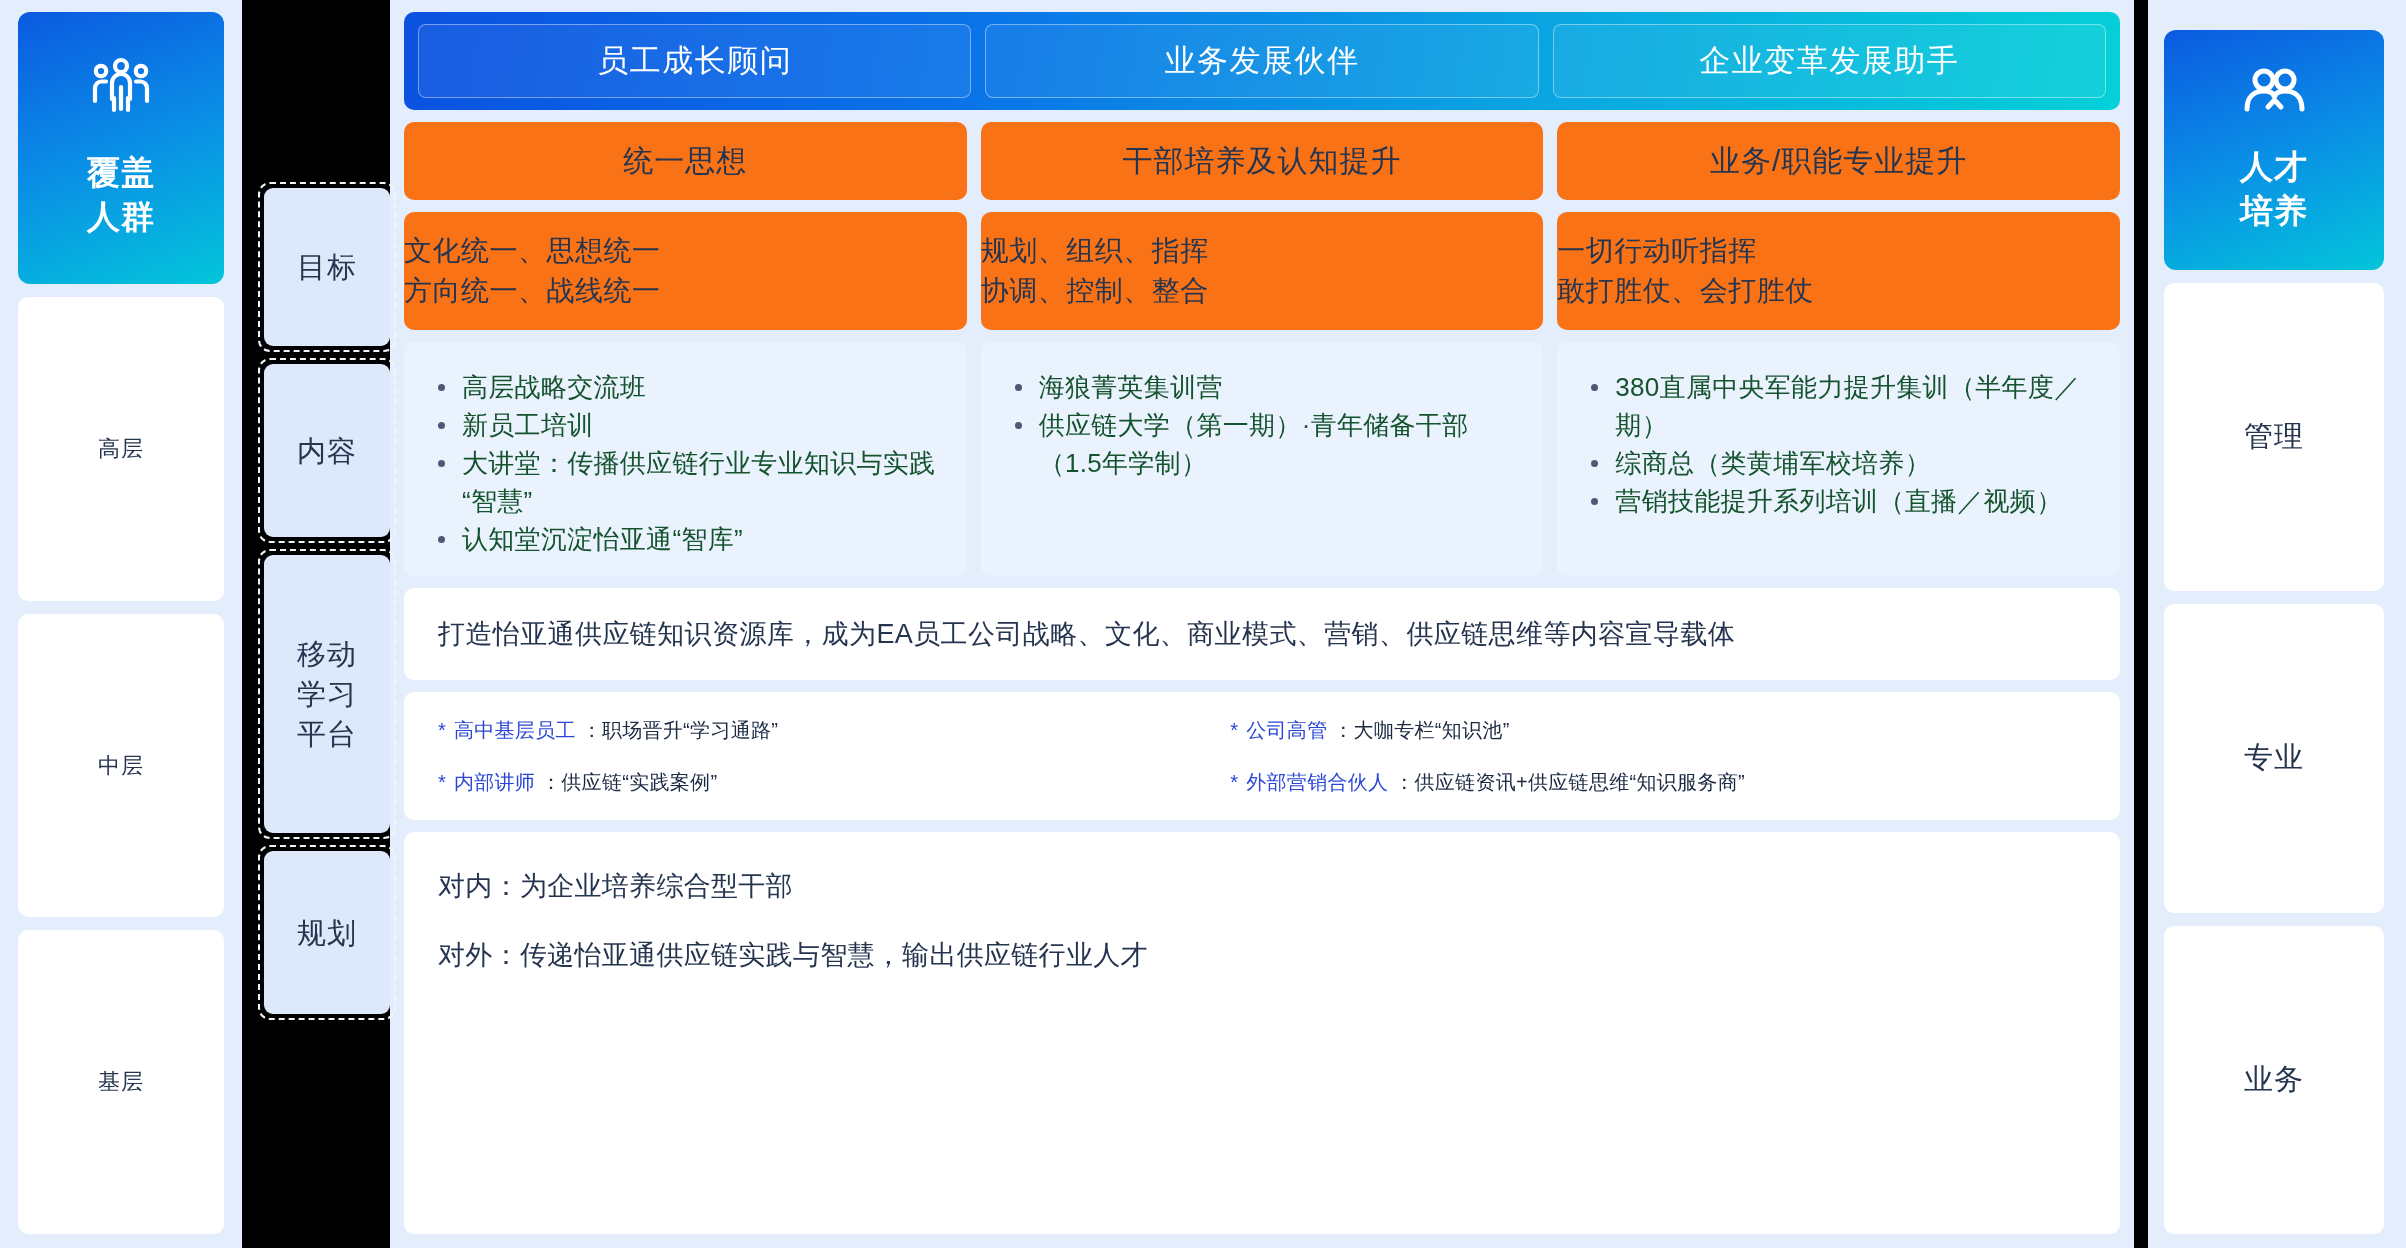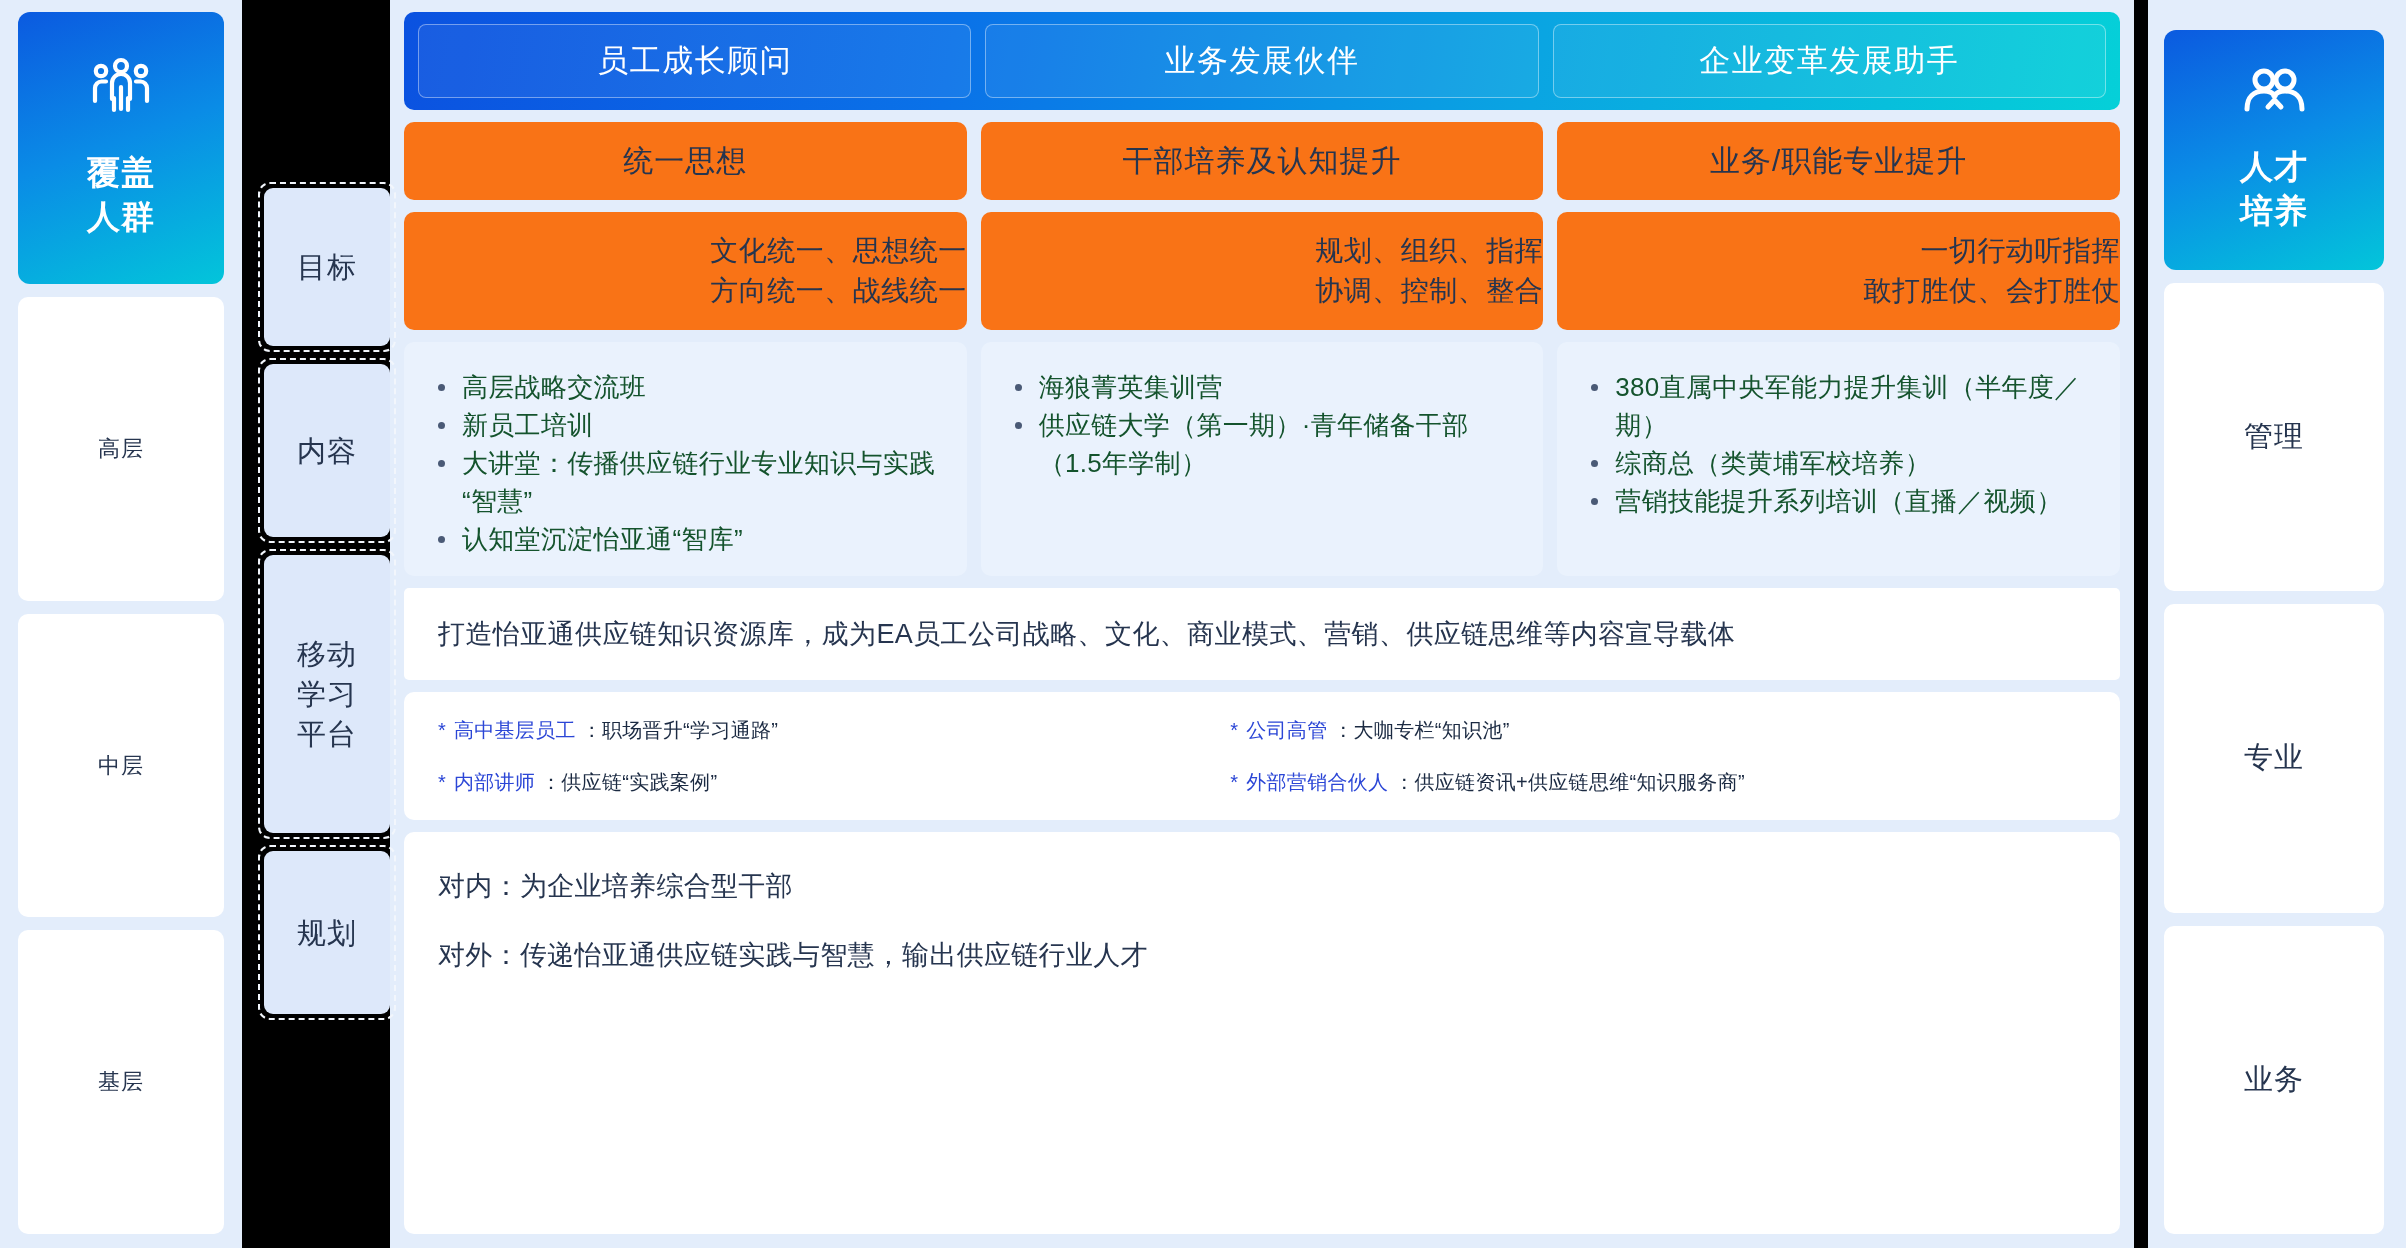--- a/index.html
+++ b/index.html
@@ -165,21 +165,21 @@
     justify-content: center;
     color: #26354f;
     font-size: 30px;
     letter-spacing: 1px;
   }
 
   .row-goal { flex: 0 0 118px; }
   .row-goal .cell {
     display: flex;
     flex-direction: column;
-    align-items: flex-end;
+    align-items: flex-start;
     justify-content: center;
     color: #26354f;
     font-size: 28px;
     line-height: 40px;
     text-align: center;
     letter-spacing: 0.5px;
   }
 
   .row-content { flex: 0 0 232px; }
   .row-content .cell {
@@ -207,21 +207,21 @@
     border-radius: 50%;
     background: #4a5a76;
   }
 
   
   .row-kb { flex: 0 0 92px; }
   .kb-bar {
     width: 100%;
     height: 100%;
     background: #ffffff;
-    border-radius: 5px;
+    border-radius: 10px;
     display: flex;
     align-items: center;
     padding: 0 34px;
     color: #26354f;
     font-size: 27px;
     letter-spacing: 0.4px;
   }
 
   .row-stars { flex: 0 0 128px; }
   .stars-box {

